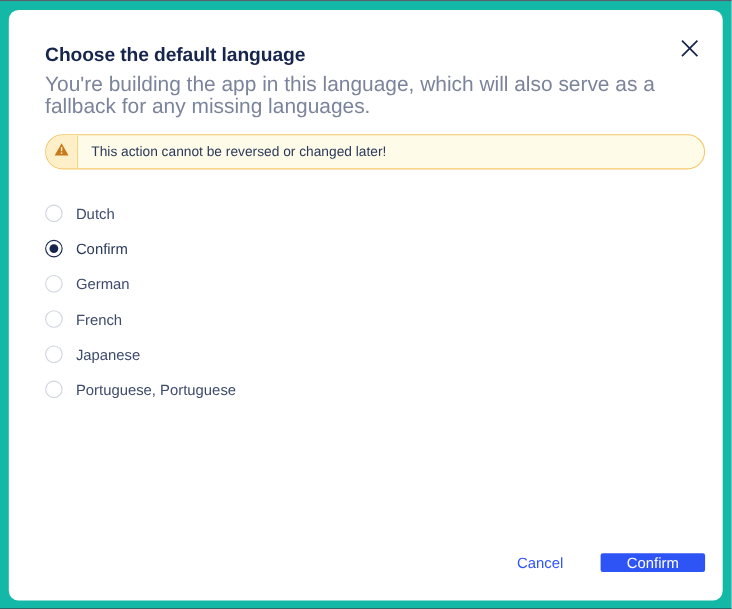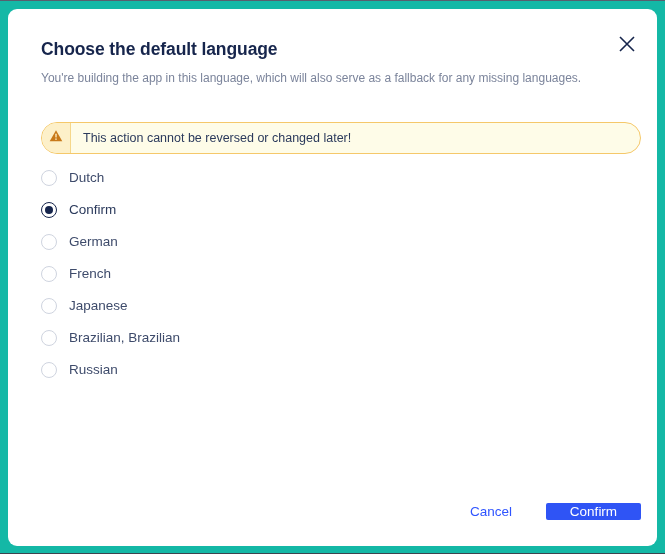--- a/index.html
+++ b/index.html
@@ -45,21 +45,21 @@
     font-weight: bold;
     color: #16254c;
     letter-spacing: -0.1px;
   }
 
   .dialog-subtitle {
     position: absolute;
     left: 33px;
     top: 59px;
     width: 565px;
-    font-size: 12px;
+    font-size: 19px;
     line-height: 20px;
     color: #7b849b;
   }
 
   .close-button {
     position: absolute;
     right: 15px;
     top: 20px;
     width: 30px;
     height: 30px;
@@ -109,21 +109,21 @@
   
   .radio-list {
     position: absolute;
     left: 33px;
     top: 161px;
     width: 400px;
   }
 
   .radio-row {
     display: flex;
-    align-items: flex-start;
+    align-items: flex-end;
     height: 32px;
     cursor: pointer;
   }
 
   .radio-mark {
     width: 16px;
     height: 16px;
     flex: 0 0 16px;
     border-radius: 50%;
     border: 1.5px solid #cfd4df;
@@ -248,27 +248,23 @@
       </div>
 
 
       <div class="radio-row">
         <span class="radio-mark"></span>
         <span class="radio-label">Japanese</span>
       </div>
 
       <div class="radio-row">
         <span class="radio-mark"></span>
-        <span class="radio-label">Brazilian, Brazilian</span>
-      </div>
-
-      <div class="radio-row">
-        <span class="radio-mark"></span>
-        <span class="radio-label">Russian</span>
-      </div>
+        <span class="radio-label">Portuguese, Portuguese</span>
+      </div>
+
 
 
     </div>
 
     <div class="dialog-footer">
       <button class="cancel-button">Cancel</button>
       <button class="confirm-button">Confirm</button>
     </div>
 
   </div>

